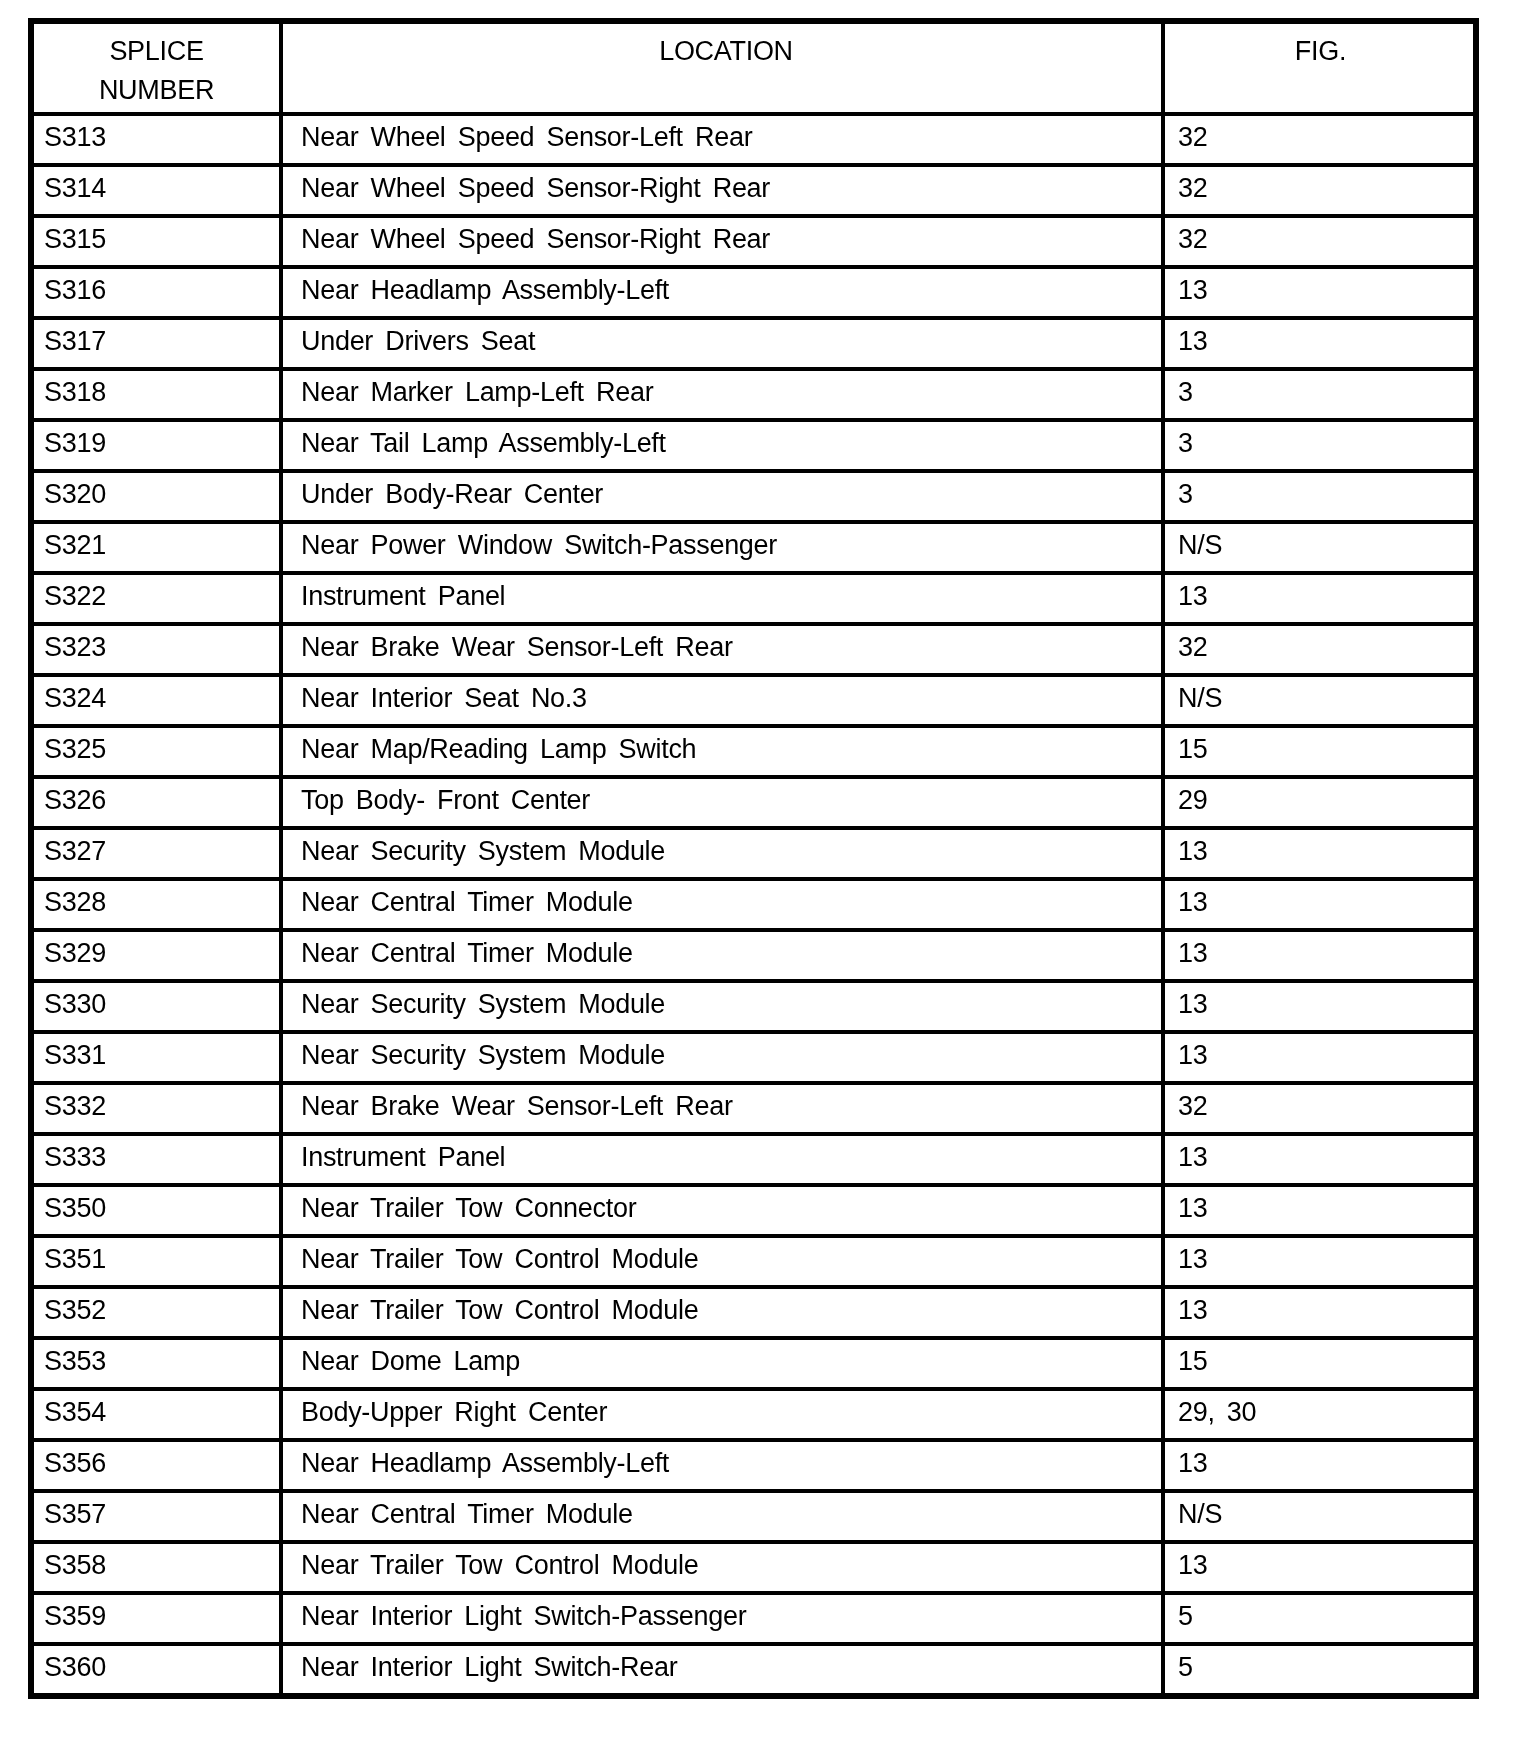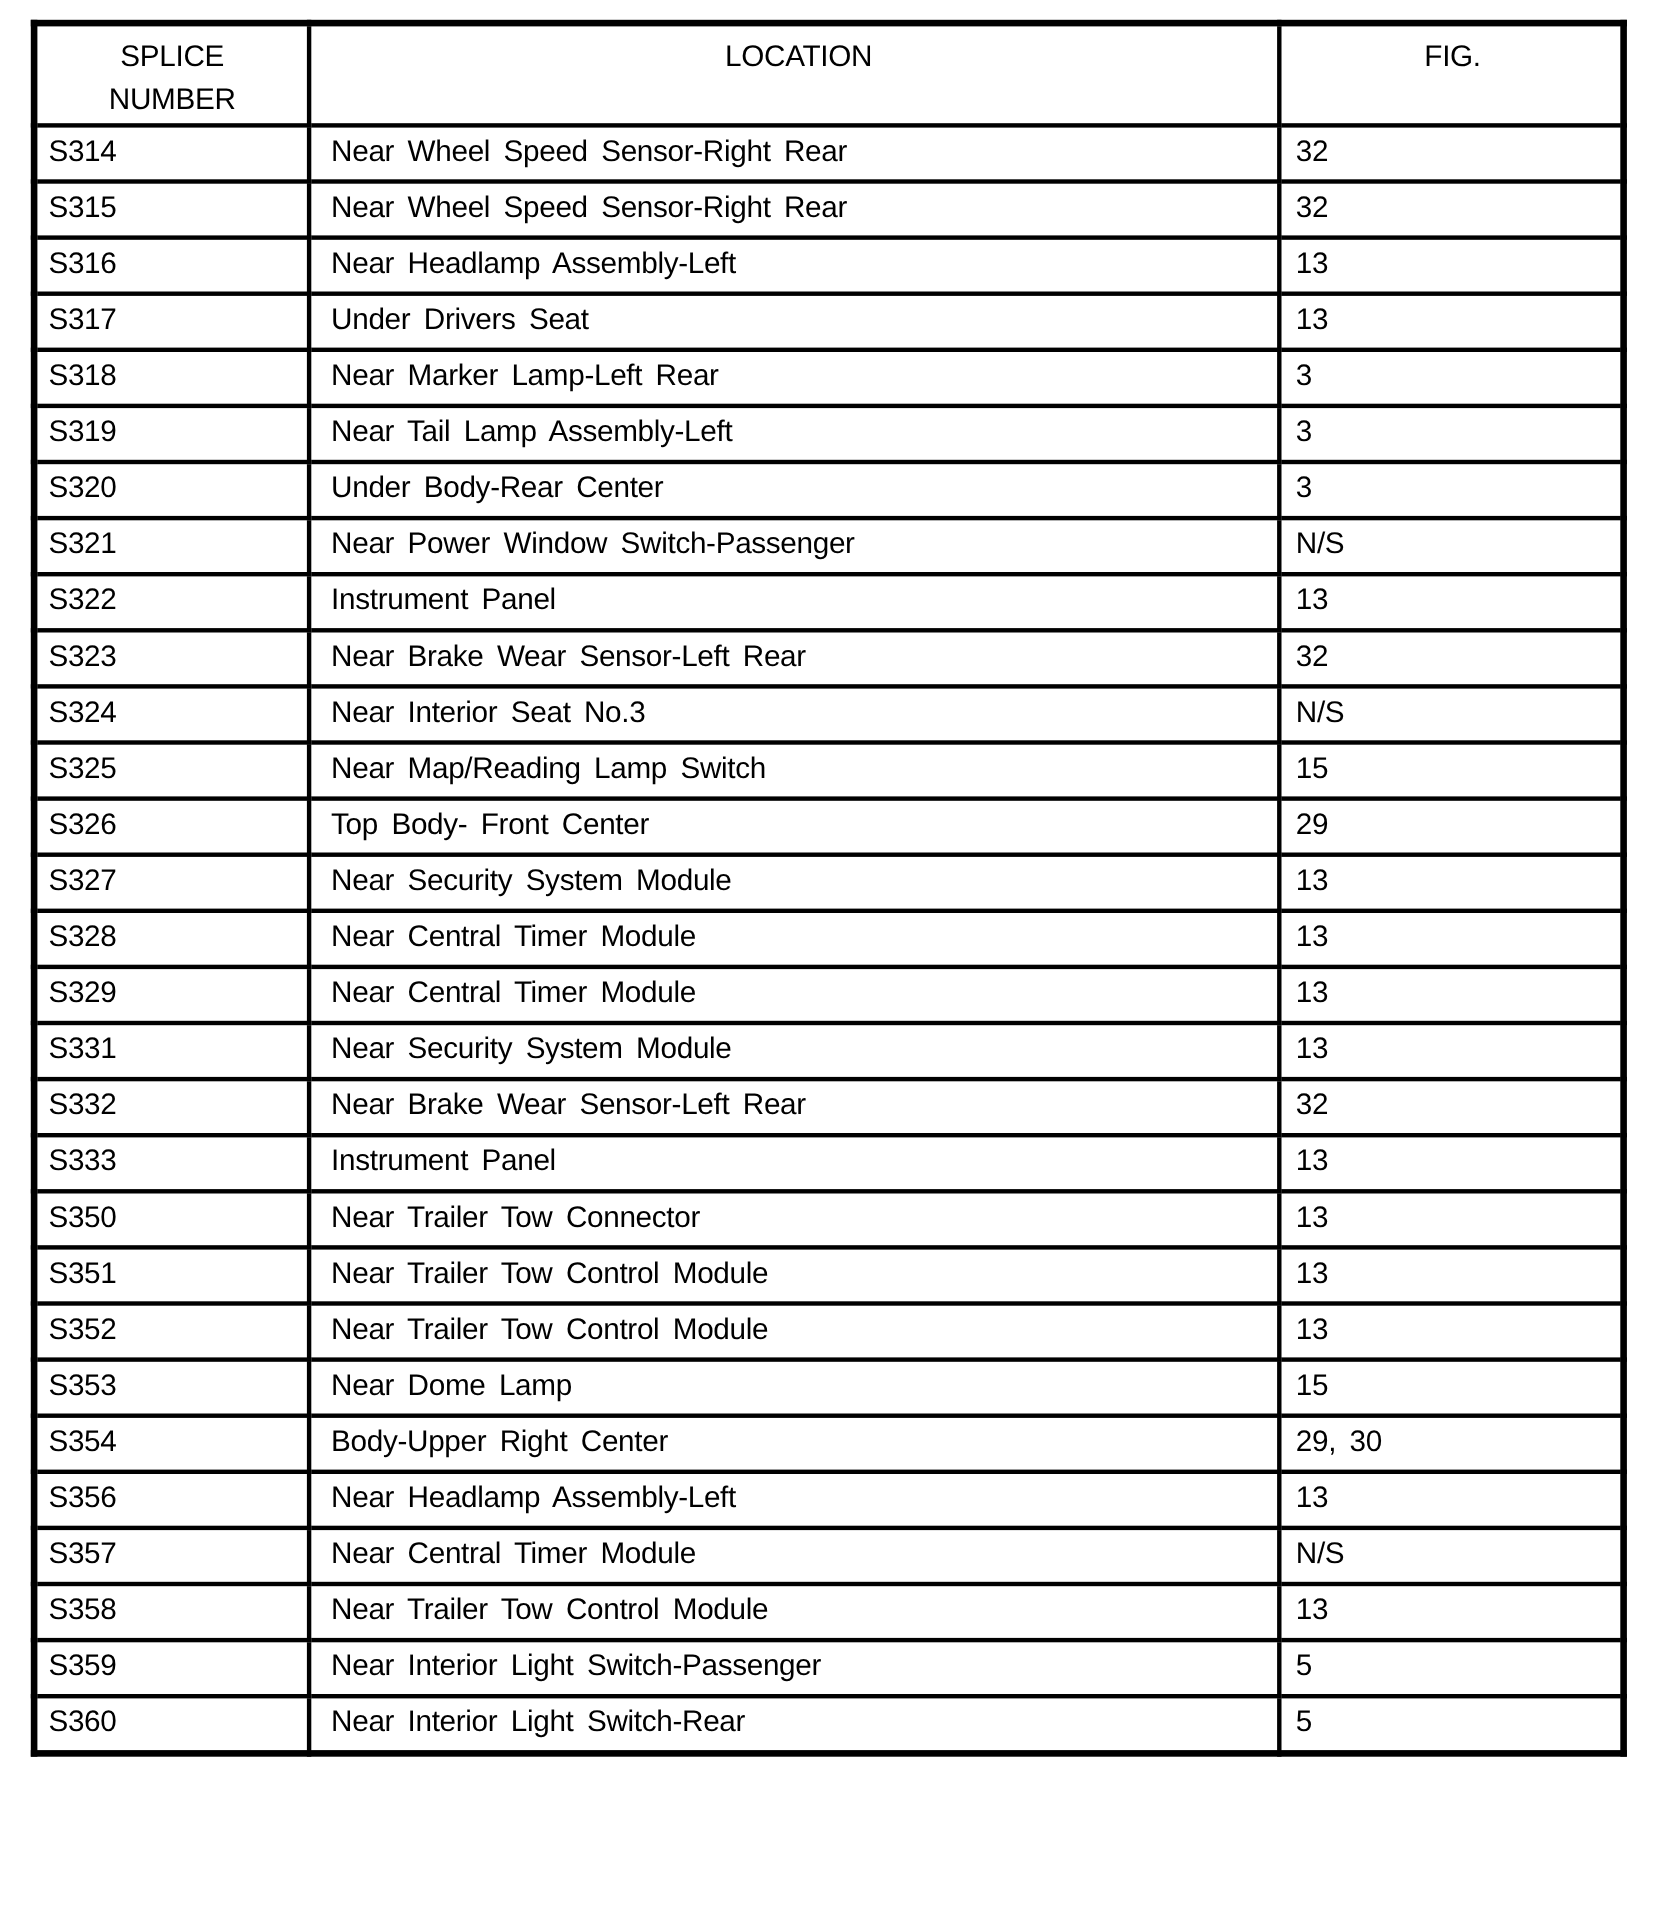--- a/index.html
+++ b/index.html
@@ -67,20 +67,25 @@
   <thead>
     <tr>
       <th class="col-splice">SPLICE
 NUMBER</th>
       <th class="col-location">LOCATION</th>
       <th class="col-fig">FIG.</th>
     </tr>
   </thead>
   <tbody>
       <tr>
+        <td>S313</td>
+        <td>Near Wheel Speed Sensor-Left Rear</td>
+        <td>32</td>
+      </tr>
+      <tr>
         <td>S314</td>
         <td>Near Wheel Speed Sensor-Right Rear</td>
         <td>32</td>
       </tr>
       <tr>
         <td>S315</td>
         <td>Near Wheel Speed Sensor-Right Rear</td>
         <td>32</td>
       </tr>
       <tr>
@@ -144,20 +149,25 @@
         <td>13</td>
       </tr>
       <tr>
         <td>S328</td>
         <td>Near Central Timer Module</td>
         <td>13</td>
       </tr>
       <tr>
         <td>S329</td>
         <td>Near Central Timer Module</td>
+        <td>13</td>
+      </tr>
+      <tr>
+        <td>S330</td>
+        <td>Near Security System Module</td>
         <td>13</td>
       </tr>
       <tr>
         <td>S331</td>
         <td>Near Security System Module</td>
         <td>13</td>
       </tr>
       <tr>
         <td>S332</td>
         <td>Near Brake Wear Sensor-Left Rear</td>

